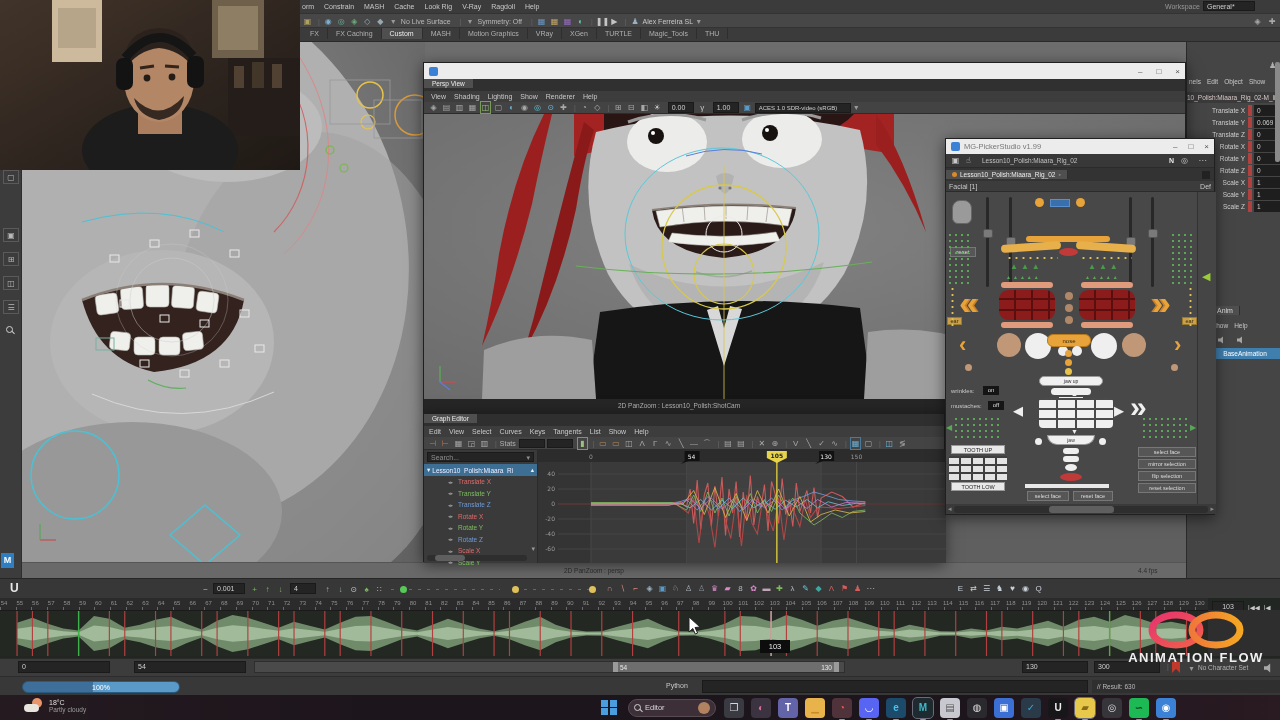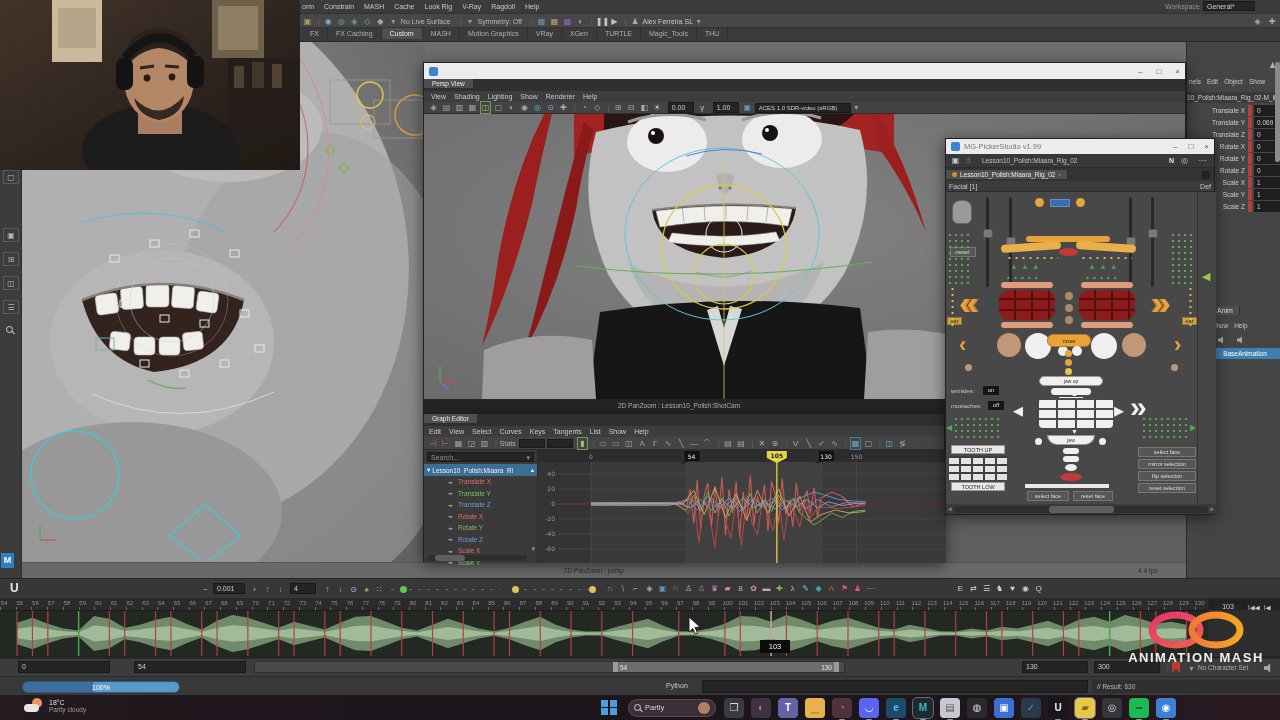--- a/index.html
+++ b/index.html
@@ -850,21 +850,21 @@
       </div>
     </div>
     <div class="abs" style="left:600px;top:4px;width:17px;height:17px;display:grid;grid-template-columns:7px 7px;grid-gap:1.5px;padding:1px;">
       <span style="background:#4a9ede;"></span>
         <span style="background:#4a9ede;"></span>
         <span style="background:#4a9ede;"></span>
         <span style="background:#4a9ede;"></span>
     </div>
     <div class="abs" style="left:628px;top:3.5px;width:88px;height:18px;border-radius:9px;background:#3d2f38;border:1px solid #5a4a52;display:flex;align-items:center;padding:0 5px;gap:4px;">
       <span class="mag"></span>
-      <span style="color:#d8d8d8;font-size:7.5px;">Partly</span>
+      <span style="color:#d8d8d8;font-size:7.5px;">Editor</span>
       <span style="margin-left:auto;width:12px;height:12px;border-radius:50%;background:#b08260;"></span>
     </div>
     <div class="abs" id="taskbar-apps" style="left:724px;top:2.5px;display:flex;gap:7px;">
         <div style="position: relative;">
           <div class="appico" style="background: rgb(58, 58, 66); color: rgb(216, 216, 216);">❐</div>
         </div>
         <div style="position: relative;">
           <div class="appico" style="background: rgb(59, 52, 64); color: rgb(217, 107, 155);">◐</div>
         </div>
         <div style="position: relative;">
@@ -963,20 +963,20 @@
             <stop offset="100%" stop-color="#f0604a"></stop>
           </linearGradient>
         <linearGradient id="lg2" x1="0" y1="0" x2="1" y2="0">
             <stop offset="0%" stop-color="#f0783a"></stop>
             <stop offset="100%" stop-color="#f5a623"></stop>
           </linearGradient>
       </defs>
       <ellipse cx="56" cy="22" rx="24" ry="15" fill="none" stroke="url(#lg1)" stroke-width="7"></ellipse>
       <ellipse cx="96" cy="22" rx="24" ry="15" fill="none" stroke="url(#lg2)" stroke-width="7"></ellipse>
     </svg>
-    <div style="position:absolute;left:0;top:42px;width:152px;text-align:center;color:#f0f0f0;font-size:13px;font-weight:600;letter-spacing:1.5px;white-space:nowrap;">ANIMATION MASH</div>
+    <div style="position:absolute;left:0;top:42px;width:152px;text-align:center;color:#f0f0f0;font-size:13px;font-weight:600;letter-spacing:1.5px;white-space:nowrap;">ANIMATION FLOW</div>
   </div>
 
   <svg class="abs" style="left:688px;top:616px;z-index:50;" width="14" height="19" viewBox="0 0 14 19">
     <polygon points="1,1 12,11 7,11.5 9.6,17 7.3,18 4.8,12.5 1,16" fill="#fff" stroke="#222" stroke-width="1"></polygon>
   </svg>
 
 </div>
 
 </body></html>

